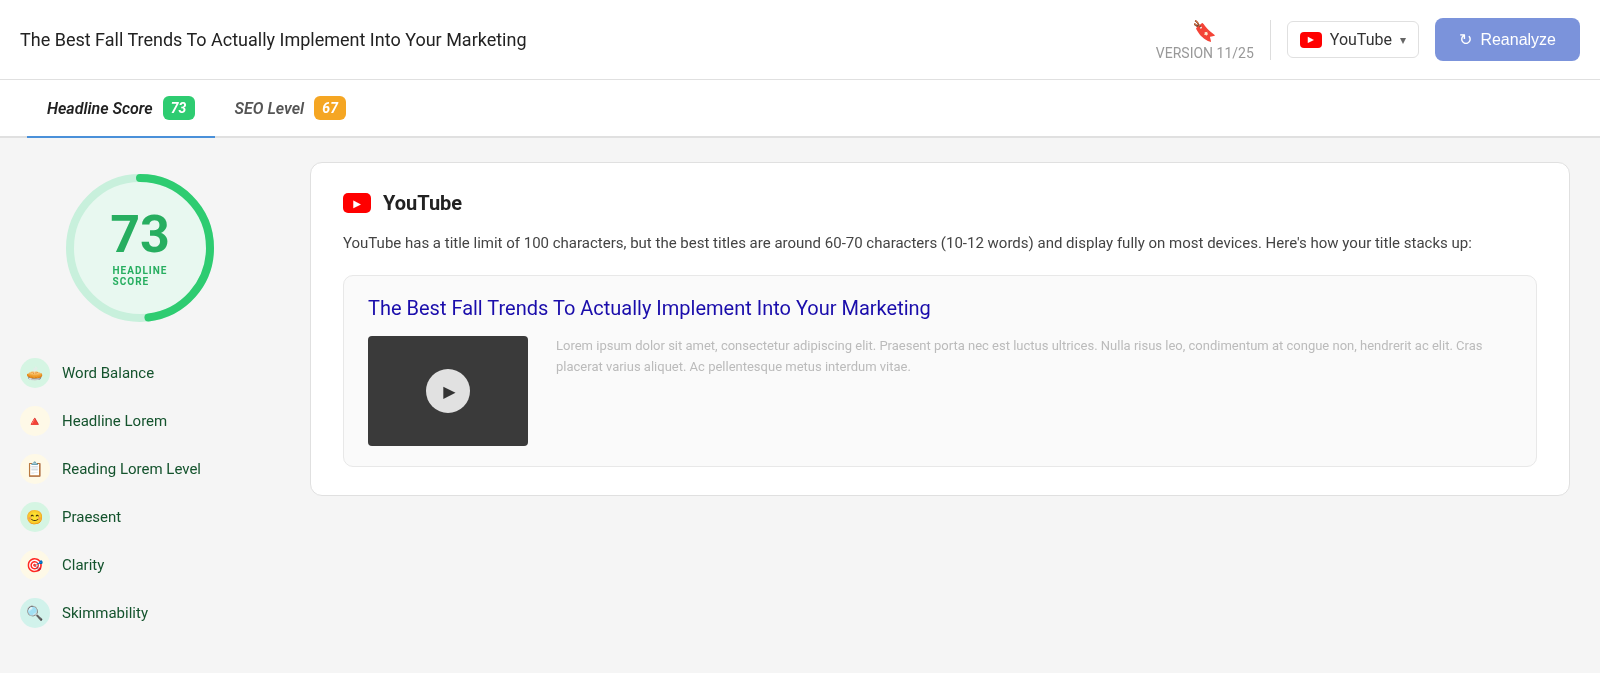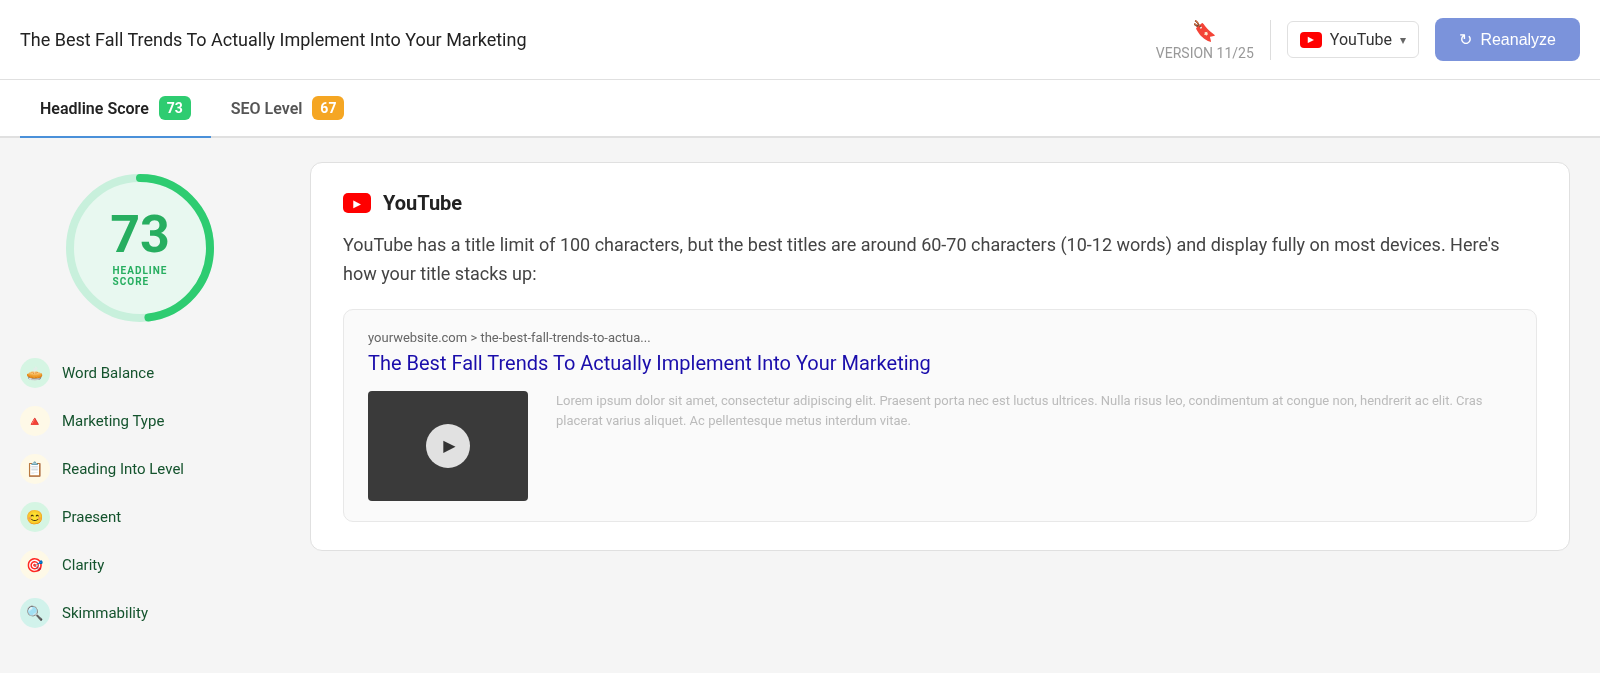--- a/index.html
+++ b/index.html
@@ -25,21 +25,22 @@
     .yt-logo::after { content: '▶'; color: #fff; font-size: 8px; }
     .youtube-label { font-size: 16px; color: #333; }
     .chevron-down { font-size: 12px; color: #666; }
     .reanalyze-btn {
       background: #7b93db; color: #fff; border: none; border-radius: 8px;
       padding: 12px 24px; font-size: 16px; cursor: pointer; display: flex; align-items: center; gap: 8px;
     }
 
     .tabs-bar {
       display: flex; background: #fff; border-bottom: 2px solid #e0e0e0;
-      padding: 0 20px;
+      padding: 0 27px;
+      font-style: italic;
     }
     .tab {
       display: flex; align-items: center; gap: 10px;
       padding: 16px 20px; cursor: pointer; border-bottom: 2px solid transparent;
       margin-bottom: -2px; font-size: 16px; font-weight: 600; color: #555;
     }
     .tab.active { border-bottom: 2px solid #4a90d9; color: #222; }
     .tab-badge {
       display: inline-flex; align-items: center; justify-content: center;
       width: 32px; height: 24px; border-radius: 6px; font-size: 14px;
@@ -72,21 +73,21 @@
     .content-card {
       background: #fff; border-radius: 12px; border: 1px solid #e0e0e0;
       padding: 28px 32px; margin-bottom: 20px;
     }
 
     .card-header { display: flex; align-items: center; gap: 12px; margin-bottom: 16px; }
     .yt-logo-lg { width: 28px; height: 20px; background: #ff0000; border-radius: 5px;
       display: flex; align-items: center; justify-content: center; }
     .yt-logo-lg::after { content: '▶'; color: #fff; font-size: 10px; }
     .card-title { font-size: 20px; font-weight: 700; color: #222; }
-    .card-desc { font-size: 18px; color: #444; line-height: 1.6; margin-bottom: 0; }
+    .card-desc { font-size: 15px; color: #444; line-height: 1.6; margin-bottom: 0; }
 
     .preview-card {
       background: #fafafa; border-radius: 10px; border: 1px solid #e8e8e8;
       padding: 20px 24px; margin-top: 20px;
     }
     .preview-url { font-size: 13px; color: #666; margin-bottom: 6px; }
     .preview-title { font-size: 20px; color: #1a0dab; font-weight: 400; margin-bottom: 16px; text-decoration: none; display: block; }
 
     .preview-body { display: flex; gap: 20px; }
     .video-thumb {
@@ -158,26 +159,26 @@
 
     <div class="metrics-list">
 
       <div class="metric-item">
         <div class="metric-icon icon-green">🥧</div>
         <span class="metric-label">Word Balance</span>
       </div>
 
       <div class="metric-item">
         <div class="metric-icon icon-yellow">🔺</div>
-        <span class="metric-label">Marketing Type</span>
+        <span class="metric-label">Headline Lorem</span>
       </div>
 
       <div class="metric-item">
         <div class="metric-icon icon-yellow">📋</div>
-        <span class="metric-label">Reading Into Level</span>
+        <span class="metric-label">Reading Lorem Level</span>
       </div>
 
       <div class="metric-item">
         <div class="metric-icon icon-green">😊</div>
         <span class="metric-label">Praesent</span>
       </div>
 
       <div class="metric-item">
         <div class="metric-icon icon-yellow">🎯</div>
         <span class="metric-label">Clarity</span>
@@ -195,21 +196,20 @@
     <div class="content-card">
 
       <div class="card-header">
         <div class="yt-logo-lg"></div>
         <span class="card-title">YouTube</span>
       </div>
 
       <p class="card-desc">YouTube has a title limit of 100 characters, but the best titles are around 60-70 characters (10-12 words) and display fully on most devices. Here's how your title stacks up:</p>
 
       <div class="preview-card">
-        <div class="preview-url">yourwebsite.com &gt; the-best-fall-trends-to-actua...</div>
         <a class="preview-title" href="#">The Best Fall Trends To Actually Implement Into Your Marketing</a>
 
         <div class="preview-body">
           <div class="video-thumb">
             <div class="play-btn"></div>
           </div>
           <p class="lorem-text">Lorem ipsum dolor sit amet, consectetur adipiscing elit. Praesent porta nec est luctus ultrices. Nulla risus leo, condimentum at congue non, hendrerit ac elit. Cras placerat varius aliquet. Ac pellentesque metus interdum vitae.</p>
         </div>
       </div>
 

